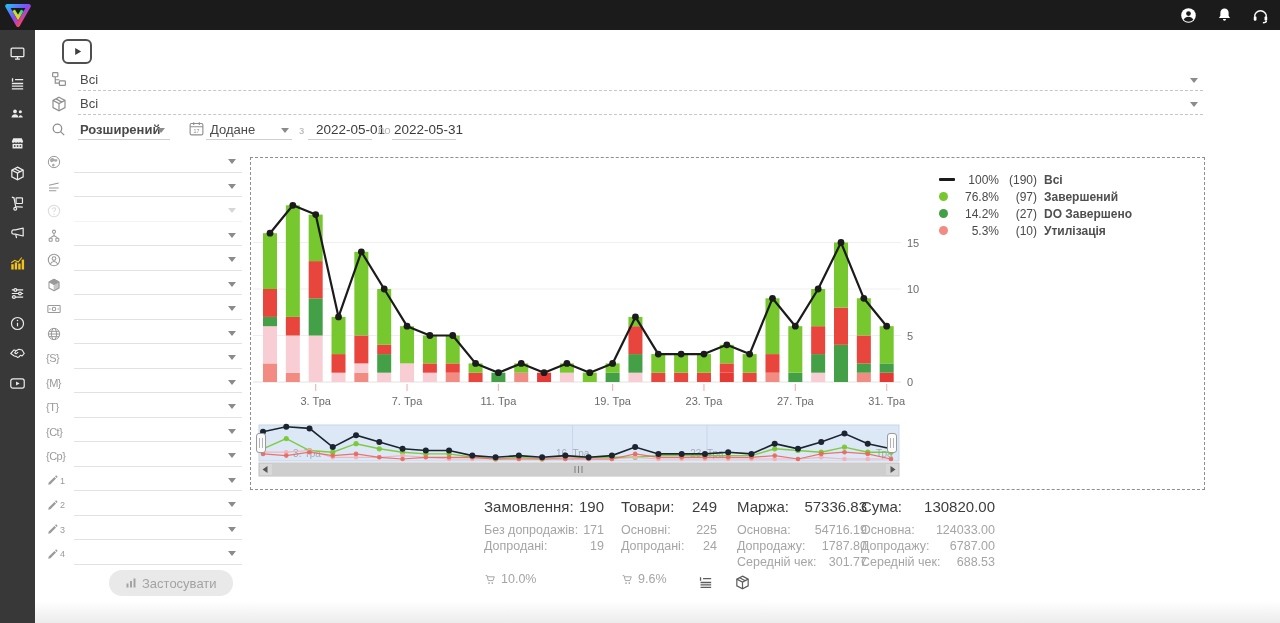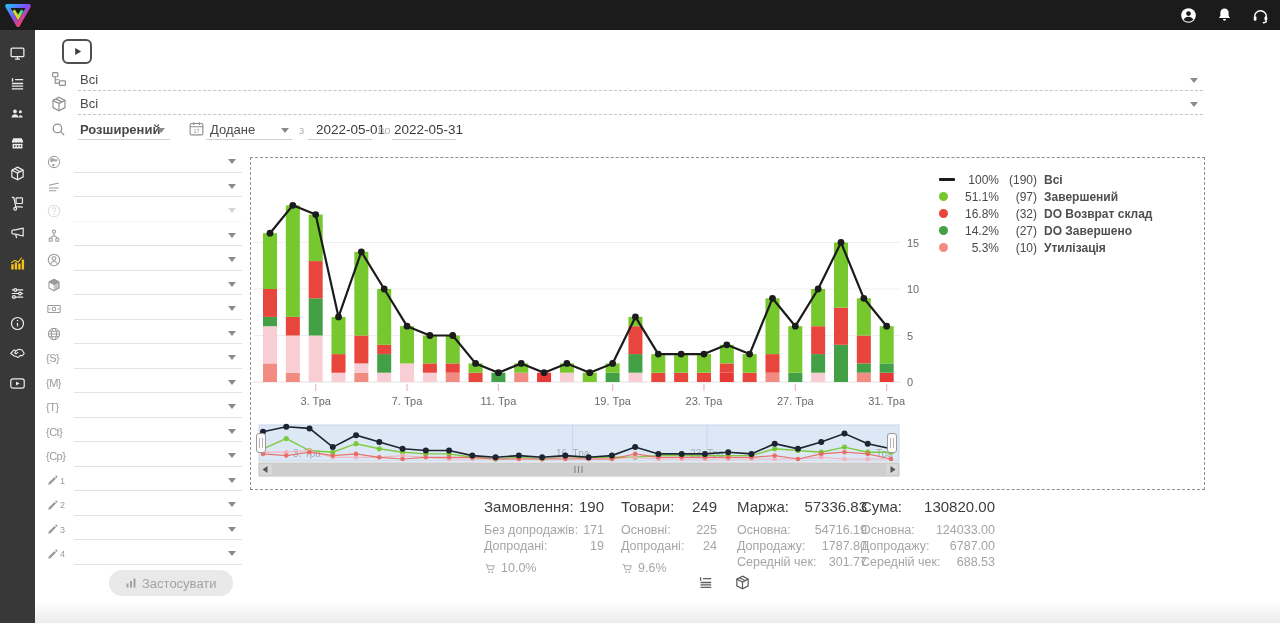--- a/index.html
+++ b/index.html
@@ -57,21 +57,21 @@
   .lg-sw{width:18px;display:flex;justify-content:flex-start;align-items:center;flex:none;}
   .lg-dot{width:9px;height:9px;border-radius:50%;}
   .lg-bar{width:16px;height:2.6px;background:#1b1b1b;border-radius:1px;}
   .lg-pct{width:42px;text-align:right;flex:none;}
   .lg-cnt{width:38px;text-align:right;flex:none;}
   .lg-lab{margin-left:7px;white-space:nowrap;font-weight:bold;color:#4f4f4f;}
   
   .sum-col{position:absolute;top:498px;}
   .sum-title{display:flex;justify-content:space-between;font-size:15px;color:#3d3d3d;margin-bottom:7px;}
   .sum-row{display:flex;justify-content:space-between;font-size:12.5px;color:#a5a5a5;line-height:16.2px;}
-  .sum-cart{display:flex;align-items:center;gap:4px;color:#a5a5a5;font-size:12.5px;margin-top:7px;}
+  .sum-cart{display:flex;align-items:center;gap:4px;color:#a5a5a5;font-size:12.5px;margin-top:18px;}
   .sum-cart .icn{width:13px;height:13px;color:#a5a5a5;}
   .footer-icons{position:absolute;left:697px;top:574px;display:flex;gap:20px;}
   .footer-icons .icn{width:17px;height:17px;color:#5c5c5c;cursor:pointer;}
 </style>
 </head>
 <body>
 
 <div id="app">
 
   <div class="topbar">
@@ -783,31 +783,23 @@
             <span class="lg-bar"></span>
           </span>
           <span class="lg-pct">100%</span>
           <span class="lg-cnt">(190)</span>
           <span class="lg-lab">Всі</span>
         </div>
         <div class="lg-row">
           <span class="lg-sw">
             <span class="lg-dot" style="background: rgb(118, 200, 46);"></span>
           </span>
-          <span class="lg-pct">51.1%</span>
+          <span class="lg-pct">76.8%</span>
           <span class="lg-cnt">(97)</span>
           <span class="lg-lab">Завершений</span>
-        </div>
-        <div class="lg-row">
-          <span class="lg-sw">
-            <span class="lg-dot" style="background: rgb(232, 69, 60);"></span>
-          </span>
-          <span class="lg-pct">16.8%</span>
-          <span class="lg-cnt">(32)</span>
-          <span class="lg-lab">DO Возврат склад</span>
         </div>
         <div class="lg-row">
           <span class="lg-sw">
             <span class="lg-dot" style="background: rgb(67, 160, 71);"></span>
           </span>
           <span class="lg-pct">14.2%</span>
           <span class="lg-cnt">(27)</span>
           <span class="lg-lab">DO Завершено</span>
         </div>
         <div class="lg-row">

